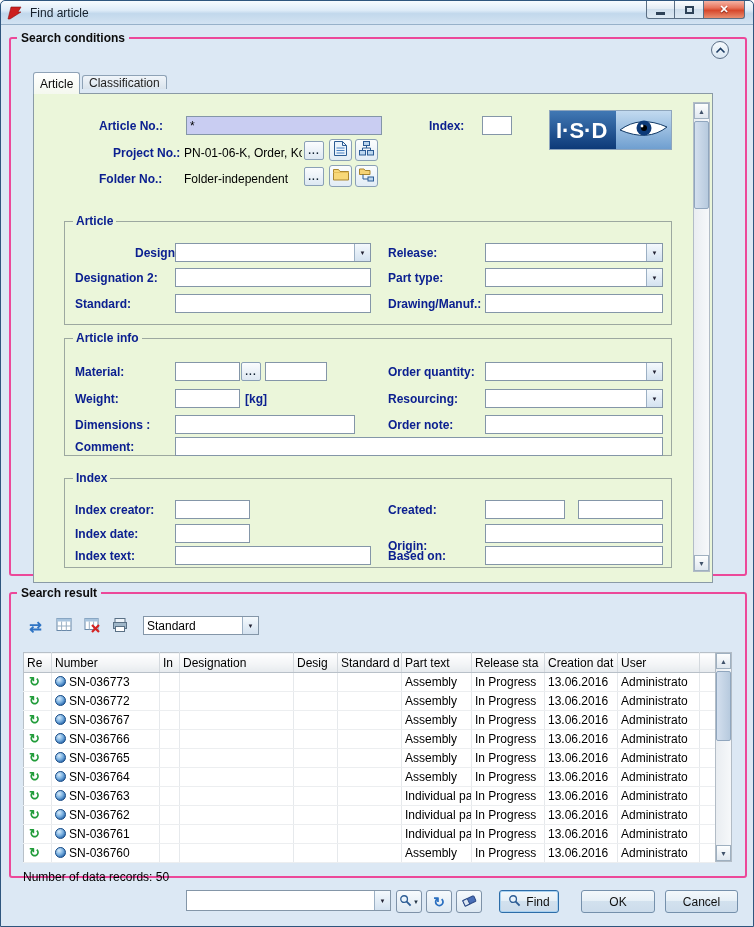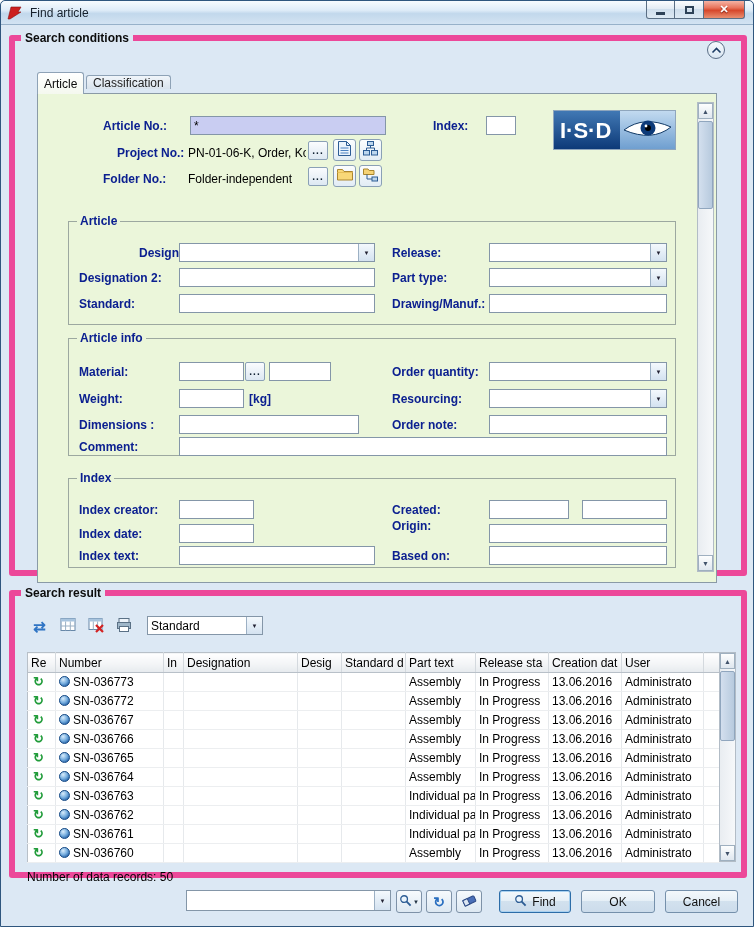--- a/index.html
+++ b/index.html
@@ -19,21 +19,21 @@
     background:linear-gradient(#fcfdfe,#e3ecf4 45%,#cfdeec 50%,#dde9f3);cursor:default;}
   .wc.min{border-radius:0 0 0 3px;}
   .wc.max{border-left:none;}
   .wc.close{width:41px;border-left:none;border-radius:0 0 3px 0;
     background:linear-gradient(#f5b3a4,#e8745c 40%,#d6472b 55%,#e98f70);}
   .glyph-min{width:9px;height:3px;background:#2e4257;margin-top:7px;}
   .glyph-max{width:9px;height:8px;border:2px solid #2e4257;}
   .glyph-close{color:#fff;font-size:11px;font-weight:bold;text-shadow:0 1px 1px #802010;line-height:1;}
 
   
-  fieldset.gb{position:absolute;border:6px solid #ec4899;border-radius:3px;padding:0;}
+  fieldset.gb{position:absolute;border:2px solid #ec4899;border-radius:3px;padding:0;}
   fieldset.gb legend{margin-left:6px;padding:0 4px;font-weight:bold;color:#0c0c0c;font-size:12px;}
   .collapse-btn{position:absolute;right:16px;top:-4px;width:18px;height:18px;border-radius:50%;
     border:1px solid #5a6e86;background:linear-gradient(#f6fafd,#d9e6f2);display:flex;align-items:center;justify-content:center;}
 
   
   .tab{position:absolute;display:flex;align-items:center;border:1px solid #8ea2b6;border-bottom:none;
     border-radius:3px 3px 0 0;padding:0 6px;color:#0a0a0a;white-space:nowrap;}
   .tab.active{left:22px;top:27px;height:22px;background:linear-gradient(#ffffff,#f4f8ef);z-index:3;}
   .tab.inactive{left:71px;top:30px;height:14px;background:linear-gradient(#f0f5fa,#d9e3ec);z-index:1;color:#222;}
 
@@ -263,21 +263,21 @@
       <div class="grp" style="left:30px;top:384px;width:608px;height:90px;">
         <span class="grp-title">Index</span>
         <span class="lbl" style="left:10px;top:24px;">Index creator:</span>
         <div class="input" style="left:110px;top:21px;width:75px;"></div>
         <span class="lbl" style="left:323px;top:24px;">Created:</span>
         <div class="input" style="left:420px;top:21px;width:80px;"></div>
         <div class="input" style="left:513px;top:21px;width:85px;"></div>
 
         <span class="lbl" style="left:10px;top:48px;">Index date:</span>
         <div class="input" style="left:110px;top:45px;width:75px;"></div>
-        <span class="lbl" style="left:323px;top:40px;">Origin:</span>
+        <span class="lbl" style="left:323px;top:60px;">Origin:</span>
         <div class="input" style="left:420px;top:45px;width:178px;"></div>
 
         <span class="lbl" style="left:10px;top:70px;">Index text:</span>
         <div class="input" style="left:110px;top:67px;width:196px;"></div>
         <span class="lbl" style="left:323px;top:70px;">Based on:</span>
         <div class="input" style="left:420px;top:67px;width:178px;"></div>
       </div>
 
       <div class="vscroll" style="right:2px;top:8px;height:470px;">
         <div class="sb-btn">▲</div>
@@ -530,21 +530,21 @@
   <button class="sbtn" style="left:455px;">
     <span>
       <svg width="16" height="15" viewBox="0 0 16 15">
           <g transform="rotate(-25 8 7)">
             <rect x="2" y="5" width="12" height="6" rx="1" fill="#4a6fb8" stroke="#2c4a86"></rect>
             <rect x="2" y="5" width="5" height="6" fill="#dce6f2" stroke="#2c4a86"></rect>
           </g>
         </svg>
     </span>
   </button>
-  <button class="btn default" style="left:498px;width:72px;">
+  <button class="btn default" style="left:498px;width:60px;">
     <span>
       <svg width="13" height="13" viewBox="0 0 14 14">
           <circle cx="5.5" cy="5.5" r="3.6" fill="#eaf4fc" stroke="#2c5c94" stroke-width="1.4"></circle>
           <line x1="8.3" y1="8.3" x2="12.5" y2="12.5" stroke="#2c5c94" stroke-width="2"></line>
         </svg>
     </span>
     <span>Find</span>
   </button>
   <button class="btn" style="left:580px;width:74px;">OK</button>
   <button class="btn" style="left:664px;width:73px;">Cancel</button>

